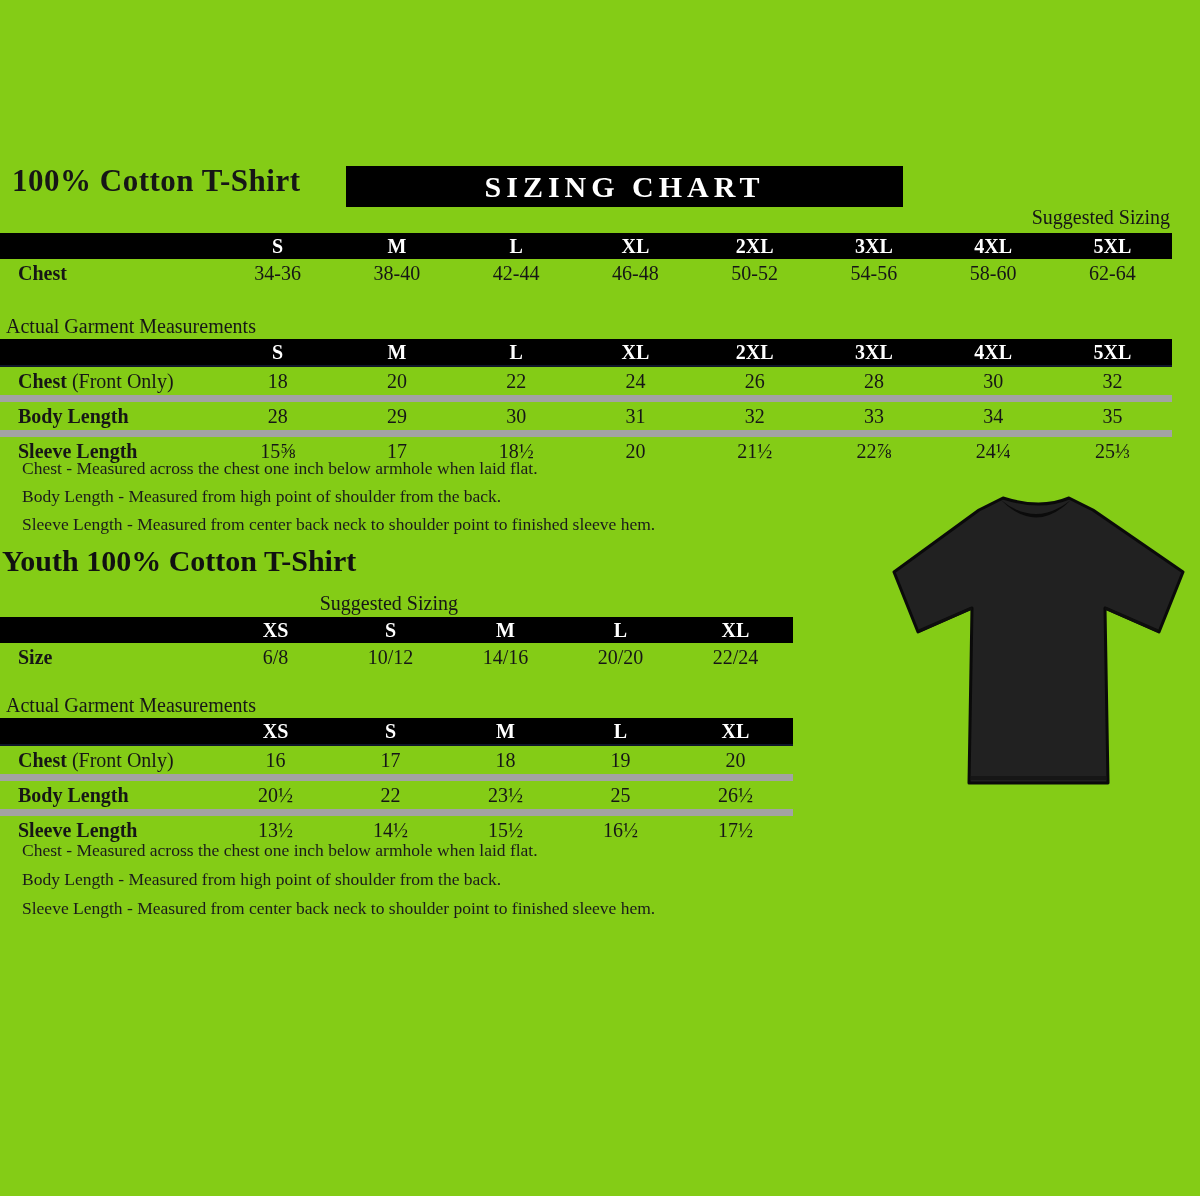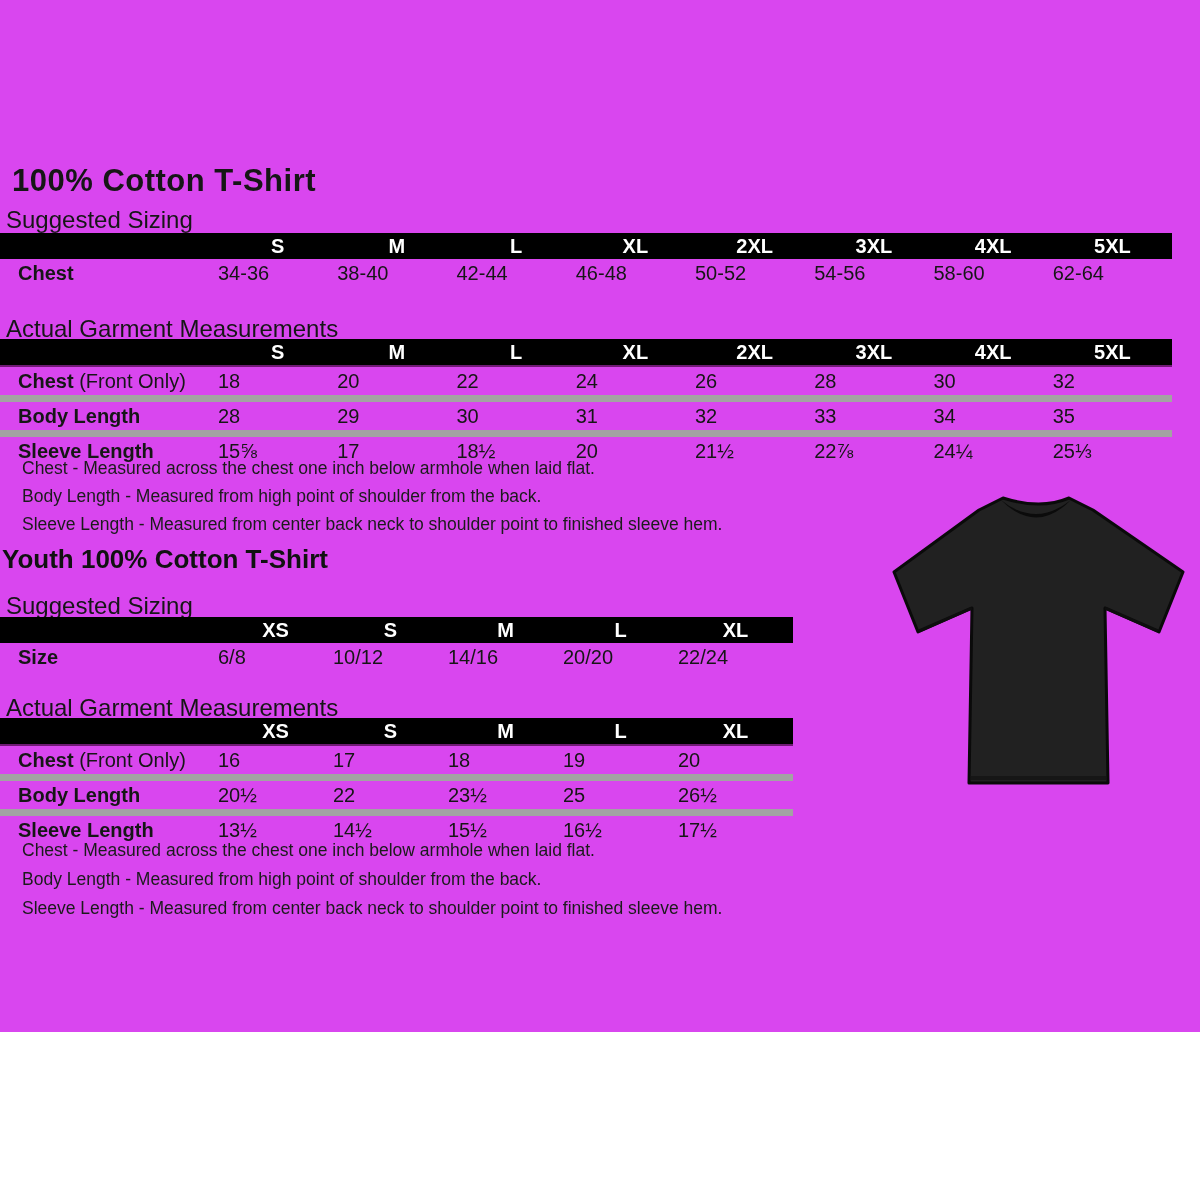--- a/index.html
+++ b/index.html
@@ -1,67 +1,70 @@
 <!DOCTYPE html>
 <html><head>
 <meta charset="utf-8">
 <style>
   html,body { margin:0; padding:0; background:#ffffff; }
   .page {
-    position:relative; width:1200px; height:1032px; background:#d946ef;
-    font-family:Liberation Sans, sans-serif; color:#151515; overflow:hidden;
+    position:relative; width:1200px; height:1196px; background:#84cc16;
+    font-family:Liberation Serif, serif; color:#151515; overflow:hidden;
   }
   .title {
     position:absolute; left:12px; top:163px; font-size:31px; font-weight:bold;
     letter-spacing:0.5px; color:#161616;
   }
   .banner {
     position:absolute; left:346px; top:166px; width:557px; height:41px;
     background:#000; display:flex; align-items:center; justify-content:center;
   }
   .banner span { color:#fff; font-weight:bold; font-size:30px; letter-spacing:5px; }
-  .sec-label { position:absolute; left:6px; font-size:24px; color:#161616; }
+  .sec-label { position:absolute; left:6px; font-size:20px; color:#161616;text-align:right; }
   .underline-full { width:1164px; border-bottom:2px solid #2e2e2e; padding-bottom:4px; }
   .underline-part { width:452px; border-bottom:2px solid #2e2e2e; padding-bottom:4px; }
 
   table.sizes { position:absolute; border-collapse:collapse; table-layout:fixed; }
   table.sizes th {
     background:#000; color:#fff; font-weight:bold; font-size:20px;
     height:26px; text-align:center; padding:0;
   }
-  table.sizes td { font-size:20px; text-align:left; height:28px; padding:0; color:#161616; }
+  table.sizes td { font-size:20px; text-align:center; height:28px; padding:0; color:#161616; }
   table.sizes .rowlabel { text-align:left; padding-left:18px; width:200px; }
   table.sizes td.rowlabel b { font-weight:bold;margin-top:44px; }
   table.sizes td.rowlabel span { font-weight:normal; }
-  table.bordered tbody tr td { border-top:2px solid #701a75; }
+  table.bordered tbody tr td { border-top:2px solid #0f172a; }
   table.bordered tbody tr + tr td { border-top:7px solid #a3a3a3; }
 
   #adult-suggested { left:0; top:233px; width:1172px; }
   #adult-actual    { left:0; top:339px; width:1172px; }
   #youth-suggested { left:0; top:617px; width:793px; }
   #youth-actual    { left:0; top:718px; width:793px; }
 
   .notes { position:absolute; left:14px; font-size:17.5px; color:#1b1b1b; }
   .notes p { margin:0 0 10px 8px; line-height:18px; }
   .notes-adult { top:459px; }
   .notes-youth { top:841px; }
   .notes-youth p { margin-bottom:11px; }
 
   .youth-title {
-    position:absolute; left:2px; top:544px; font-size:26px; font-weight:bold; color:#111;text-align:right;
+    position:absolute; left:2px; top:544px; font-size:30px; font-weight:bold; color:#111;text-align:right;
   }
   .tshirt { position:absolute; left:885px; top:478px; width:312px; height:330px; }
 </style>
 </head>
 <body>
 
 <div class="page">
 
   <div class="title">100% Cotton T-Shirt</div>
 
+  <div class="banner">
+    <span>SIZING CHART</span>
+  </div>
 
   <div class="sec-label underline-full" style="top:206px">Suggested Sizing</div>
   <table class="sizes" id="adult-suggested">
       <thead>
         <tr>
           <th class="rowlabel"></th>
           <th>S</th>
           <th>M</th>
           <th>L</th>
           <th>XL</th>

